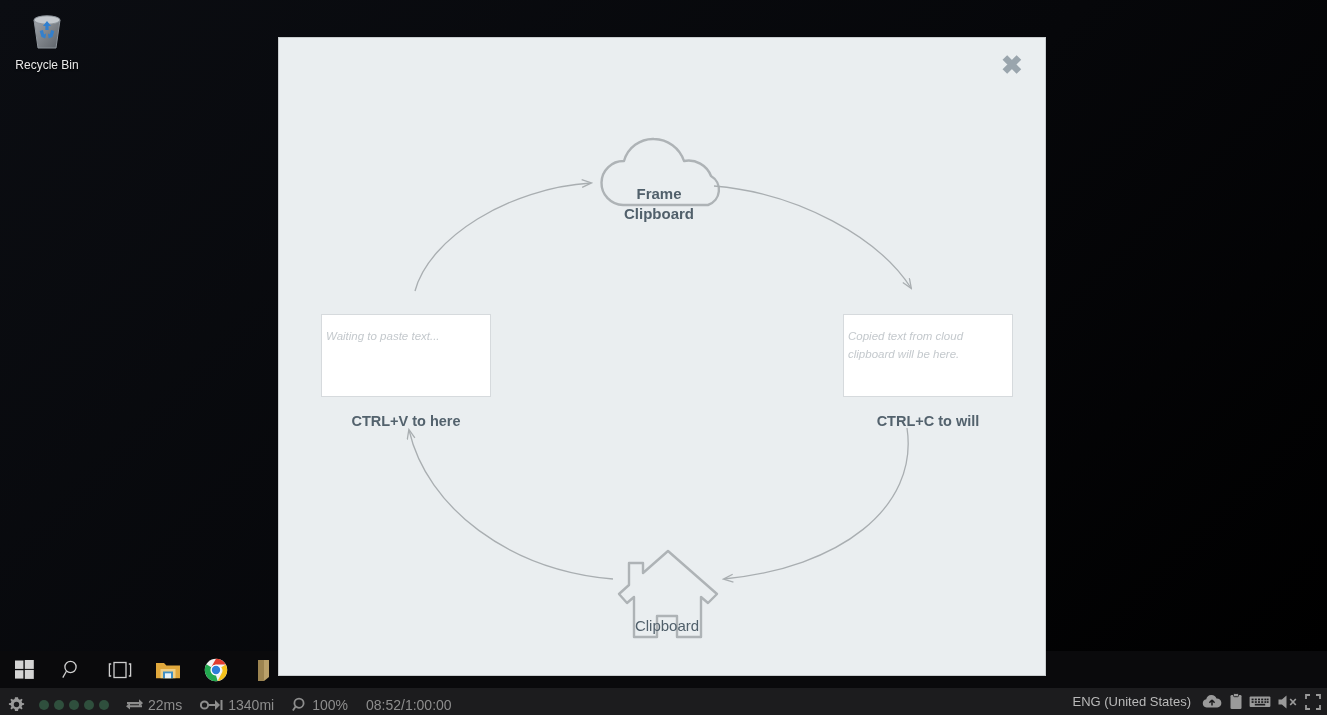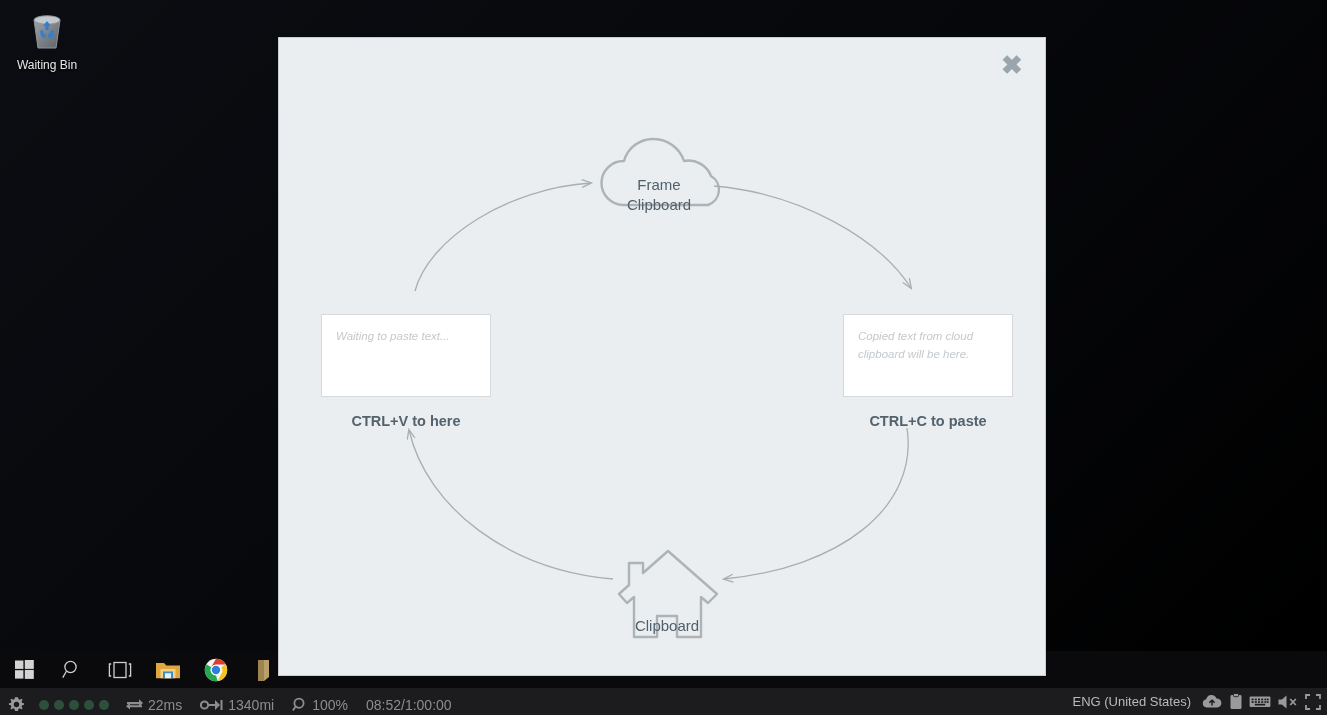--- a/index.html
+++ b/index.html
@@ -75,31 +75,31 @@
     color:#9aa5ad; font-size:26px; font-weight:bold; line-height:1;
     cursor:pointer; user-select:none;
   }
   #diagram { position:absolute; left:0; top:0; width:768px; height:639px; }
 
   .node-label {
     position:absolute; text-align:center;
     color:#51606b; font-size:15px; line-height:20px;
     width:260px;
   }
-  .node-label.cloud { left:250px; top:137px; }
+  .node-label.cloud { left:250px; top:146px;font-weight:bold; }
   .node-label.house { left:258px; top:578px; }
 
   .box-group { position:absolute; width:170px; }
   .box-group.left  { left:42px;  top:276px; }
   .box-group.right { left:564px; top:276px; }
   .txtbox {
     width:170px; height:83px;
     background:#ffffff;
     border:1px solid #d6dadd;
-    padding:12px 14px;
+    padding:12px 4px;
     font-size:11.5px; line-height:18px;
     font-style:italic; color:#c4c9cd;
     resize:none; outline:none;
     font-family:"Liberation Sans", sans-serif;
     display:block;
   }
   .txtbox::placeholder { color:#c4c9cd; font-style:italic; }
   .box-caption {
     margin-top:16px; text-align:center;
     color:#53626d; font-size:14.5px; font-weight:bold;
@@ -122,21 +122,21 @@
           </defs>
           <polygon points="11,14 37,14 33,42 15,42" fill="url(#bing)" stroke="#8d949b" stroke-width="1"></polygon>
           <ellipse cx="24" cy="14" rx="13" ry="4.2" fill="#c3c8cd" stroke="#8d949b" stroke-width="1"></ellipse>
           <g fill="#2f7fd0">
             <path d="M20 20 l4 -5 l4 5 l-2.4 0 l0 4 l-3.2 0 l0 -4 z"></path>
             <path d="M18.5 31 l-1.8 -6 l3.2 -1 l1.2 4.6 l2 -1.2 l-0.8 5 z" opacity=".95"></path>
             <path d="M29.5 31 l1.8 -6 l-3.2 -1 l-1.2 4.6 l-2 -1.2 l0.8 5 z" opacity=".95"></path>
           </g>
         </svg>
       </span>
-      <span class="label">Waiting Bin</span>
+      <span class="label">Recycle Bin</span>
     </div>
   </div>
 
   <div id="taskbar">
 
     <div class="tb-btn">
       <span>
         <svg width="19" height="19" viewBox="0 0 19 19">
           <rect x="0" y="0.5" width="8.4" height="8.4" fill="#d4d4d4"></rect>
           <rect x="9.8" y="0" width="9.0" height="8.9" fill="#d4d4d4"></rect>
@@ -357,17 +357,17 @@
       <div>Clipboard</div>
     </div>
 
     <div class="box-group left">
       <textarea class="txtbox" placeholder="Waiting to paste text..." style=""></textarea>
       <div class="box-caption">CTRL+V to here</div>
     </div>
 
     <div class="box-group right">
       <textarea class="txtbox" placeholder="Copied text from cloud clipboard will be here." style=""></textarea>
-      <div class="box-caption">CTRL+C to paste</div>
+      <div class="box-caption">CTRL+C to will</div>
     </div>
 
   </div>
 </div>
 
 </body></html>

